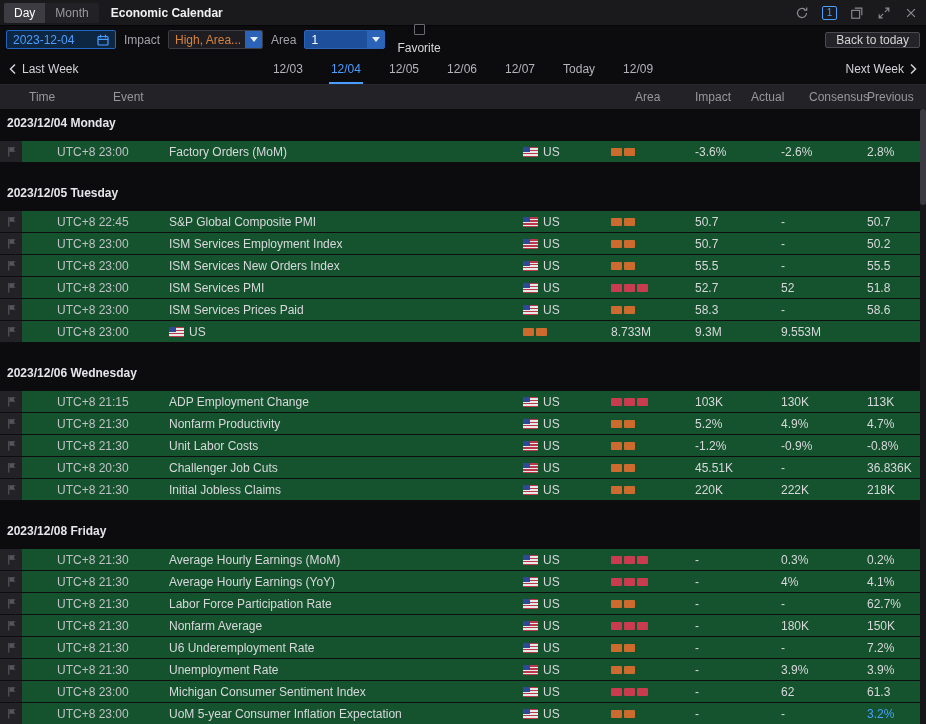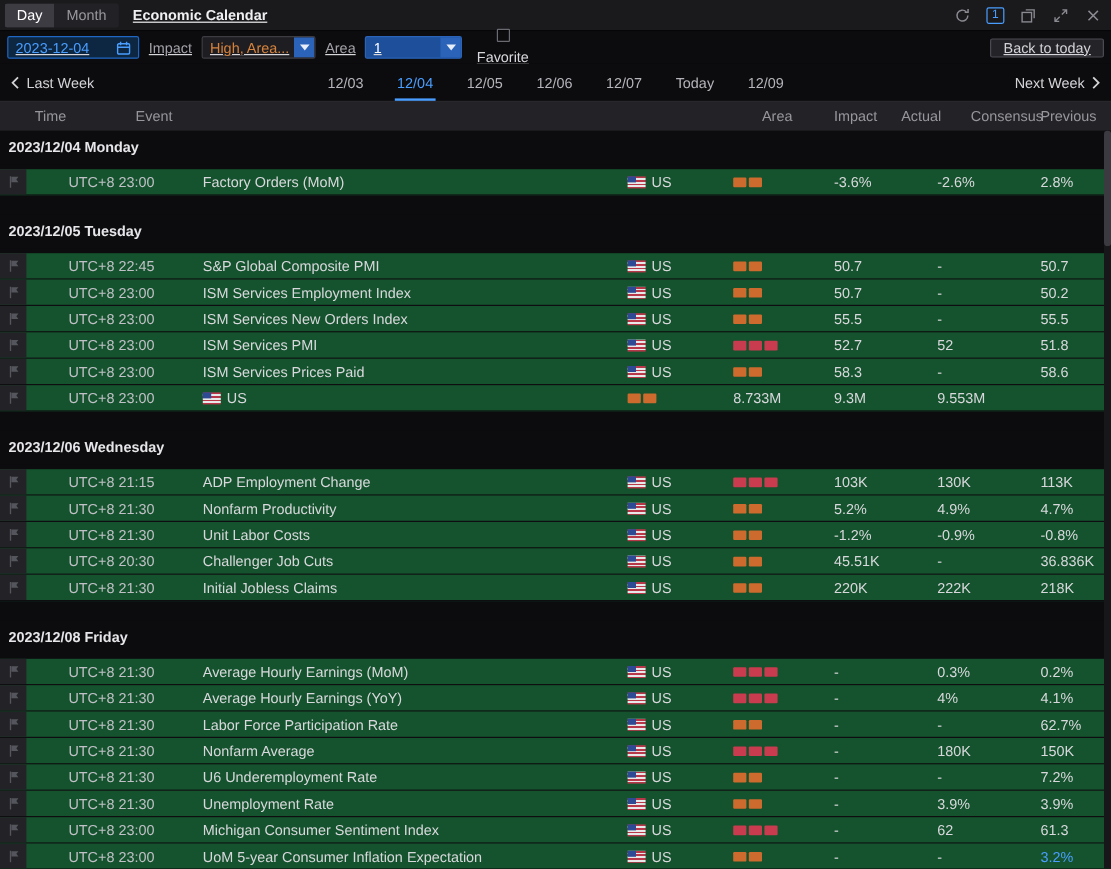--- a/index.html
+++ b/index.html
@@ -10,27 +10,27 @@
   *{box-sizing:border-box;margin:0;padding:0;}
   html,body{background:#000;}
   body{font-family:"Liberation Sans",sans-serif;}
   .app{position:relative;width:926px;height:724px;background:#0c0c0e;color:#d8d8dc;font-size:12px;overflow:hidden;}
 
   
   .topbar{height:26px;background:#1a1a1d;display:flex;align-items:center;padding:0 8px 0 4px;border-bottom:1px solid #060608;}
   .tabs{display:flex;background:#222226;border-radius:2px;overflow:hidden;}
   .tab{padding:4px 10px;color:#98989e;cursor:pointer;line-height:1;}
   .tab.active{background:#3c3c42;color:#ffffff;}
-  .app-title{margin-left:12px;font-weight:700;color:#f0f0f2;text-decoration:underline;}
+  .app-title{margin-left:12px;font-weight:700;color:#f0f0f2;}
   .win-icons{margin-left:auto;display:flex;align-items:center;gap:13px;}
   .win-icons svg{display:block;}
   .icon-one{min-width:15px;height:14px;border:1px solid var(--accent);border-radius:2px;color:var(--accent);font-size:10px;line-height:12px;text-align:center;padding:0 2px;}
 
   
-  .filterbar{height:27px;display:flex;align-items:center;gap:8px;padding:0 6px;background:#0c0c0e;text-decoration:underline;}
+  .filterbar{height:27px;display:flex;align-items:center;gap:8px;padding:0 6px;background:#0c0c0e;}
   .date-box{display:flex;align-items:center;justify-content:space-between;width:110px;height:19px;padding:0 6px;background:#0d2743;border:1px solid #1f67c2;border-radius:2px;color:var(--accent);cursor:pointer;}
   .flabel{color:#a2a2a8;}
   .select{display:flex;align-items:stretch;height:19px;border-radius:2px;overflow:hidden;cursor:pointer;}
   .impact-select{border:1px solid #3c3c42;background:#1e1e22;}
   .impact-select .sel-text{width:76px;color:#d7823c;display:flex;align-items:center;padding:0 6px;white-space:nowrap;overflow:hidden;}
   .area-select{border:1px solid #2a63b8;background:#1d4f9b;}
   .area-select .sel-text{width:62px;color:#fff;display:flex;align-items:center;padding:0 6px;}
   .sel-arrow{width:17px;background:#2a63b8;display:flex;align-items:center;justify-content:center;}
   .caret{width:0;height:0;border-left:4px solid transparent;border-right:4px solid transparent;border-top:5px solid #e8eef8;}
   .fav{display:flex;align-items:center;gap:6px;margin-left:4px;cursor:pointer;flex-direction:column;}

